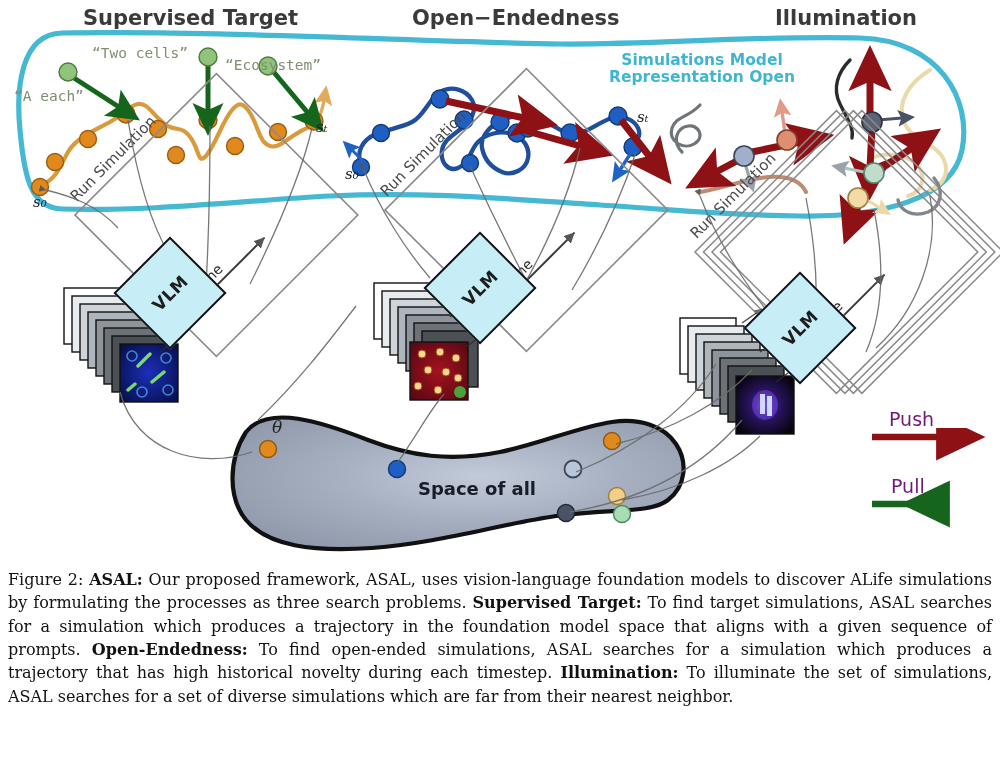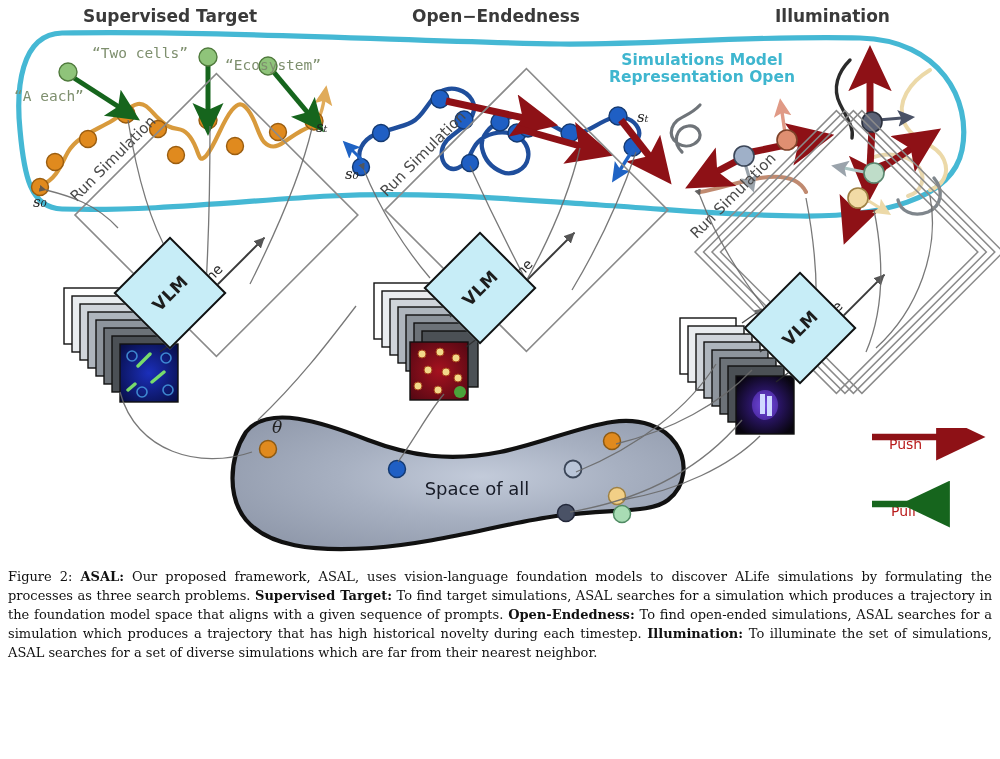--- a/index.html
+++ b/index.html
@@ -5,21 +5,21 @@
   html,body{margin:0;padding:0;background:#ffffff;}
   body{
     width:1000px;height:759px;position:relative;overflow:hidden;
     font-family:"Liberation Sans",sans-serif;
   }
   #figure{position:absolute;left:0;top:0;width:1000px;height:560px;}
   #figure svg{display:block;}
 
   .hdr{
     position:absolute;font-family:"DejaVu Sans",sans-serif;
-    font-weight:bold;font-size:17px;color:#3a3a3a;white-space:nowrap;
+    font-weight:bold;font-size:21px;color:#3a3a3a;white-space:nowrap;
   }
   #hdr-sup{left:83px;top:6px;}
   #hdr-open{left:412px;top:6px;}
   #hdr-illum{left:775px;top:6px;}
 
   #fm-label{
     position:absolute;left:597px;top:52px;width:210px;text-align:center;
     font-family:"DejaVu Sans",sans-serif;font-weight:bold;font-size:15.5px;
     line-height:1.12;color:#3fb6cf;
   }
@@ -51,35 +51,35 @@
   .vlm-txt{
     transform:rotate(-90deg);font-family:"DejaVu Sans",sans-serif;
     font-weight:bold;font-size:17px;color:#1d1d1d;letter-spacing:.4px;
   }
   #vlm1{left:130px;top:253px;}
   #vlm2{left:440px;top:248px;}
   #vlm3{left:760px;top:288px;}
 
   .blob-txt{
     position:absolute;left:382px;top:479px;width:190px;text-align:center;
-    font-family:"DejaVu Sans",sans-serif;font-weight:normal;font-size:18px;
+    font-family:"DejaVu Sans",sans-serif;font-weight:bold;font-size:18px;
     line-height:1.12;color:#181c28;
   }
   .blob-txt span{display:block;}
 
   .legend-lbl{
-    position:absolute;font-family:"DejaVu Sans",sans-serif;font-size:14px;color:#b91c1c;margin-top:28px;
+    position:absolute;font-family:"DejaVu Sans",sans-serif;font-size:19px;color:#701a75;
   }
   #push-lbl{left:889px;top:408px;}
   #pull-lbl{left:891px;top:475px;}
 
   #caption{
     position:absolute;left:8px;top:568px;width:984px;
     font-family:"DejaVu Serif","Liberation Serif",serif;
-    font-size:13px;line-height:1.46;color:#111;text-align:justify;
+    font-size:16px;line-height:1.46;color:#111;text-align:justify;
   }
   #caption b{font-weight:bold;}
 </style>
 </head>
 <body>
 
 <div id="figure">
 
 <svg width="1000" height="560" viewBox="0 0 1000 560" xmlns="http://www.w3.org/2000/svg">
   <defs>

